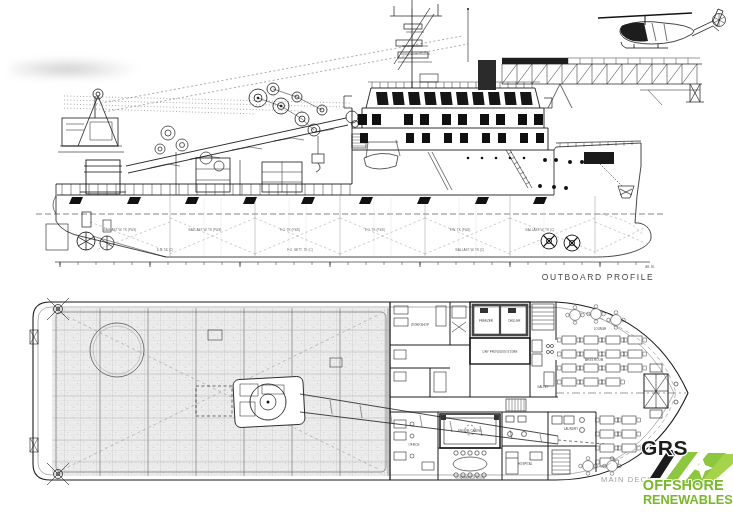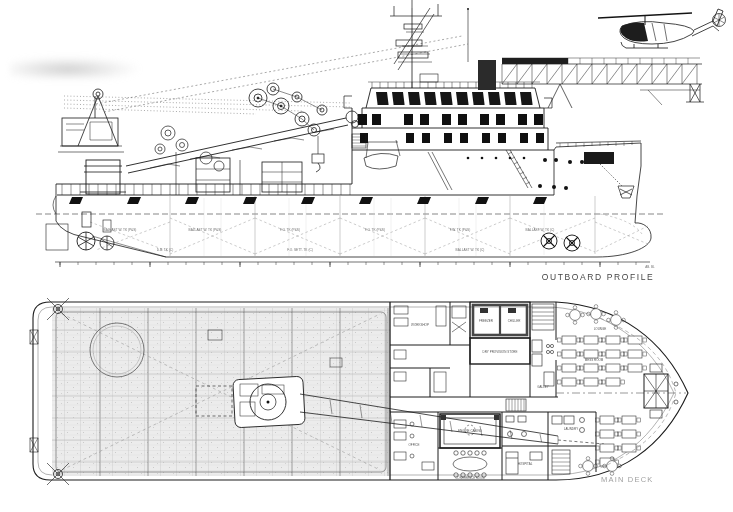--- a/index.html
+++ b/index.html
@@ -502,14 +502,28 @@
       <text x="470" y="432">ENGINE CASING</text>
       <text x="470" y="479" font-size="2.8">CONFERENCE ROOM</text>
       <text x="525" y="465">HOSPITAL</text>
       <text x="571" y="430">LAUNDRY</text>
     </g>
 
     <text x="601" y="482" font-size="7.5" fill="#a0a0a0" class="cap-deck">MAIN DECK</text>
   </svg>
 
   
+  <div class="logo">
+    <svg width="95" height="84" viewBox="0 0 95 84">
+      <g>
+        <polygon points="12,50 30,22 40,22 22,50" fill="#1c1c1c"></polygon>
+        <polygon points="26,54 48,24 60,24 38,54" fill="#8dc63f"></polygon>
+        <polygon points="44,57 70,25 88,25 62,57" fill="#8dc63f"></polygon>
+        <polygon points="60,58 86,26 95,26 95,36 70,58" fill="#a5d44a"></polygon>
+        <path d="M64,29 L67,37 L75,40 L67,43 L64,51 L61,43 L53,40 L61,37 Z" fill="#ffffff"></path>
+      </g>
+      <text x="3" y="27" font-size="21" font-weight="900" letter-spacing="0.5" stroke="#ffffff" stroke-width="2.5" paint-order="stroke" fill="#1c1c1c">GRS</text>
+      <text x="5" y="62" font-size="15" font-weight="800" transform="scale(0.97,1)" stroke="#ffffff" stroke-width="2" paint-order="stroke" fill="#79b829">OFFSHORE</text>
+      <text x="5" y="76" font-size="13" font-weight="800" transform="scale(0.98,1)" stroke="#ffffff" stroke-width="2" paint-order="stroke" fill="#79b829">RENEWABLES</text>
+    </svg>
+  </div>
 
 </div>
 
 </body></html>

